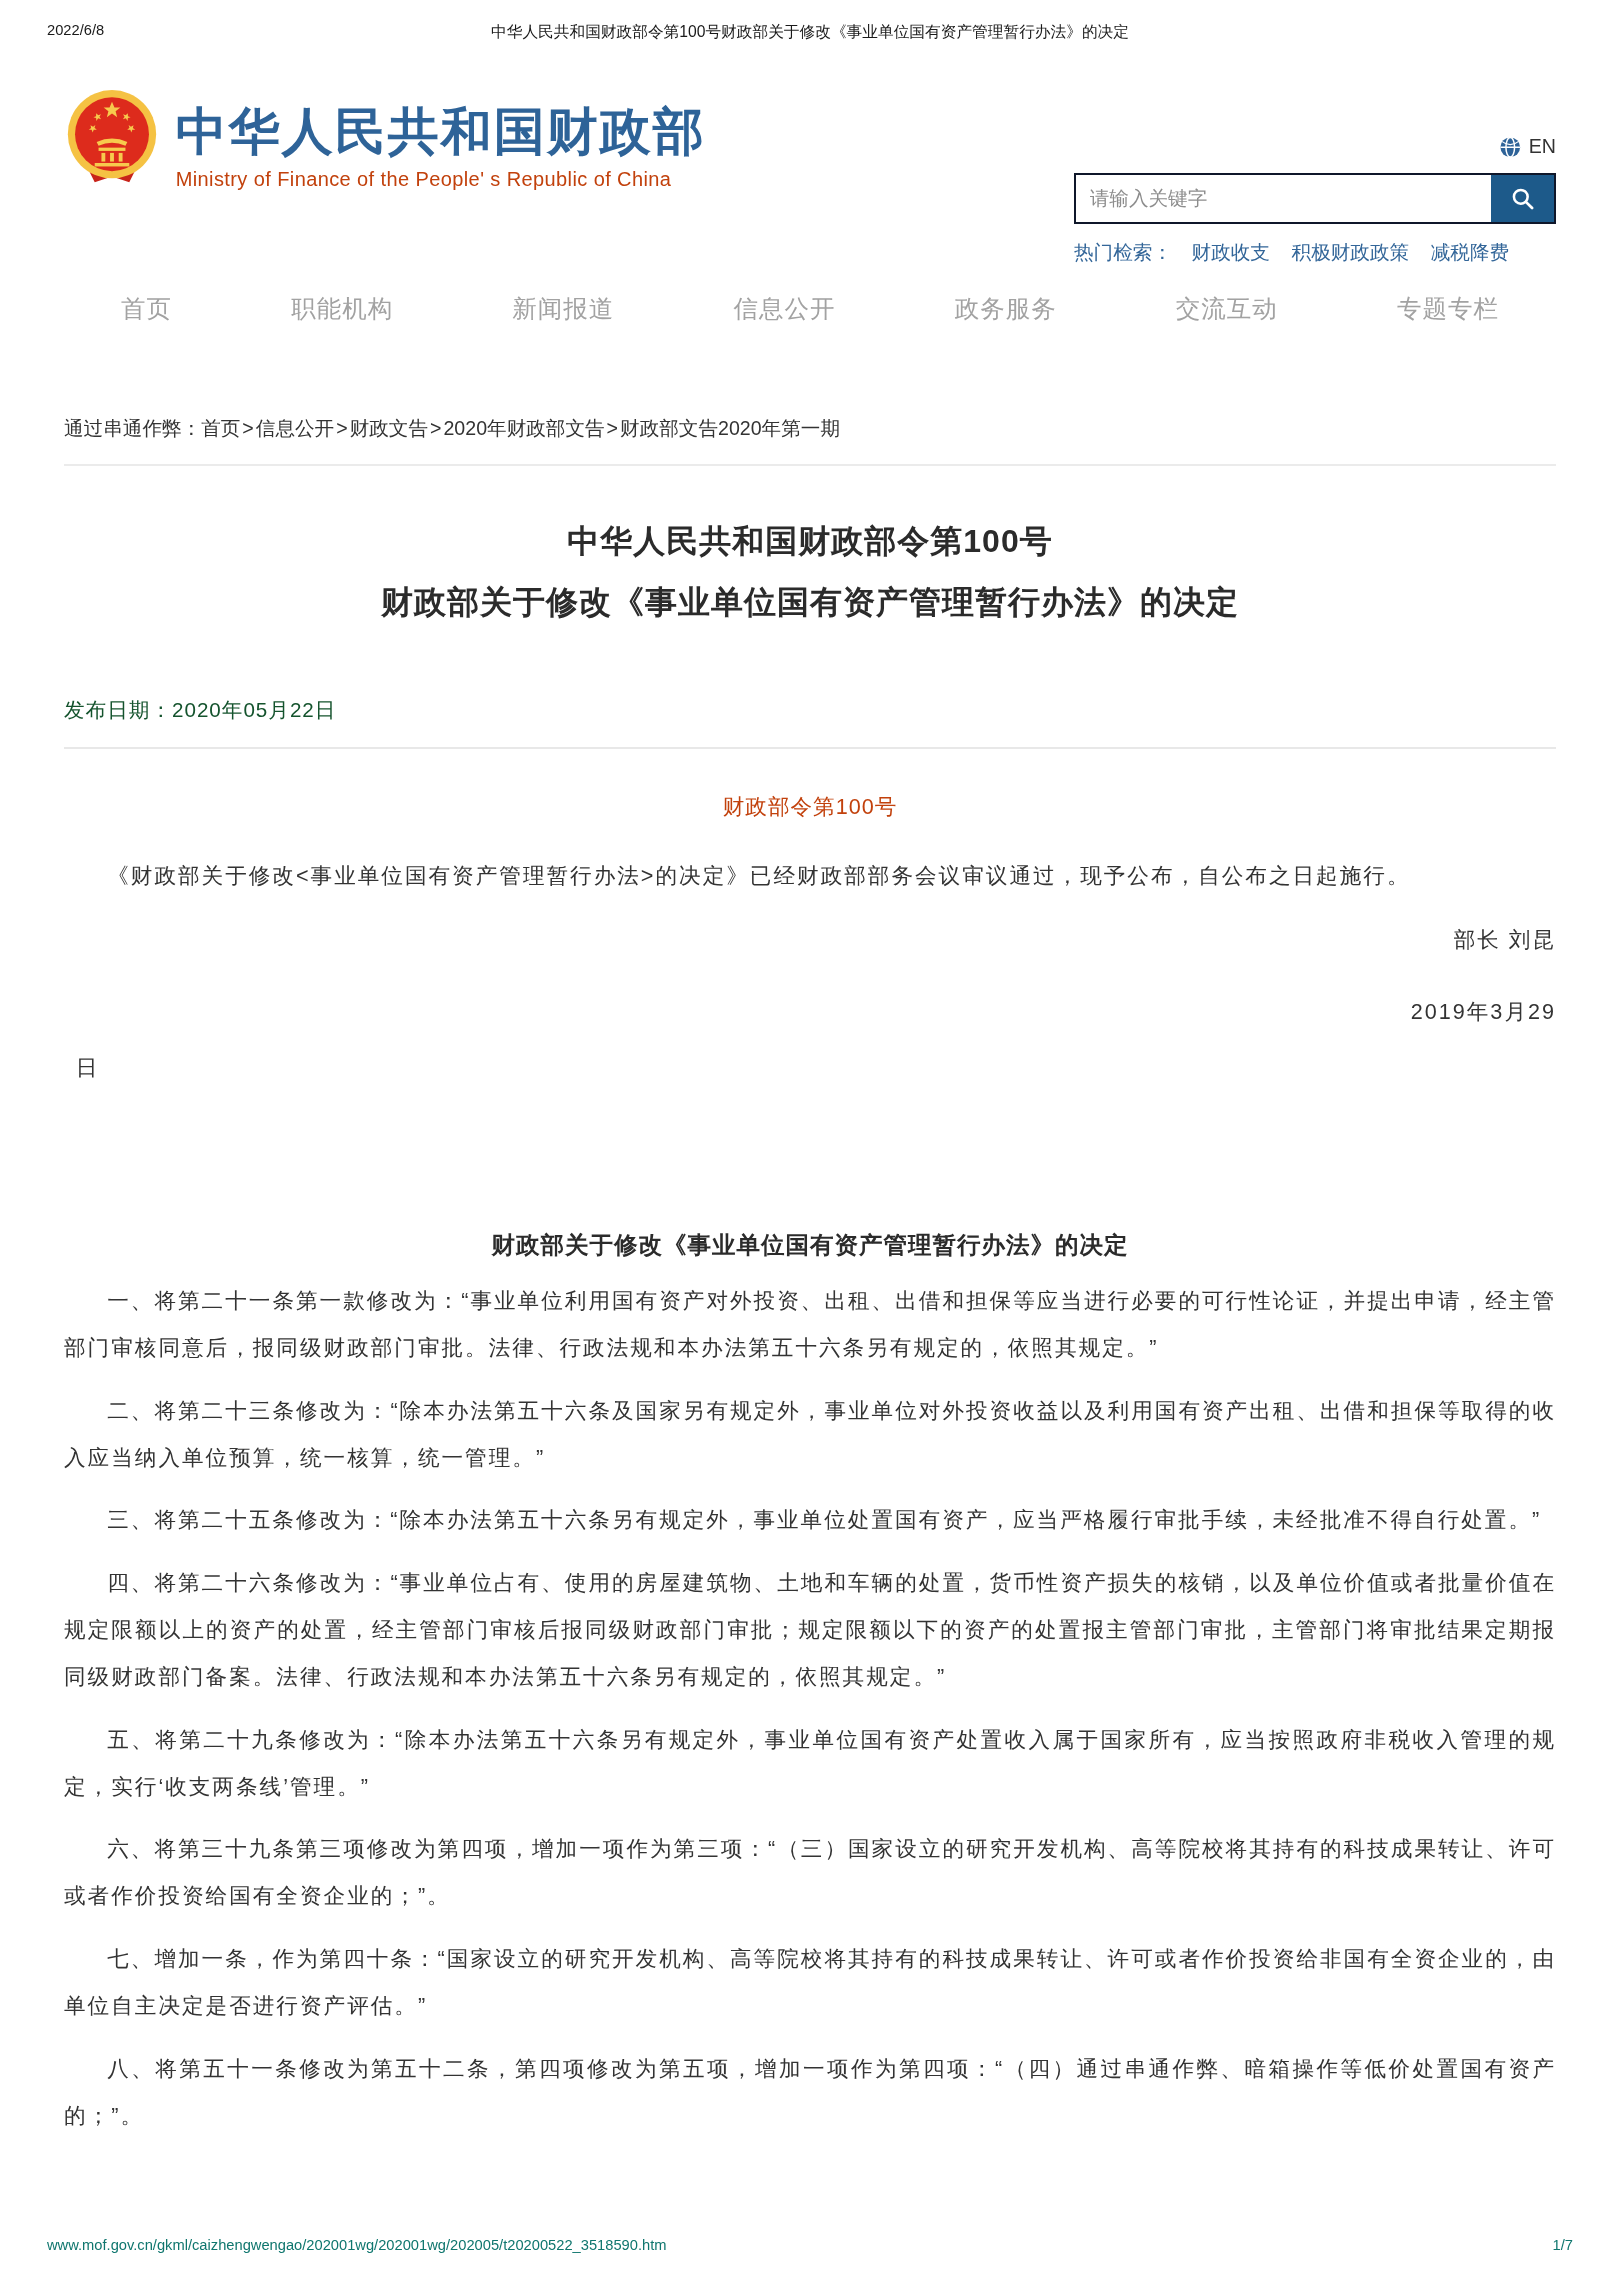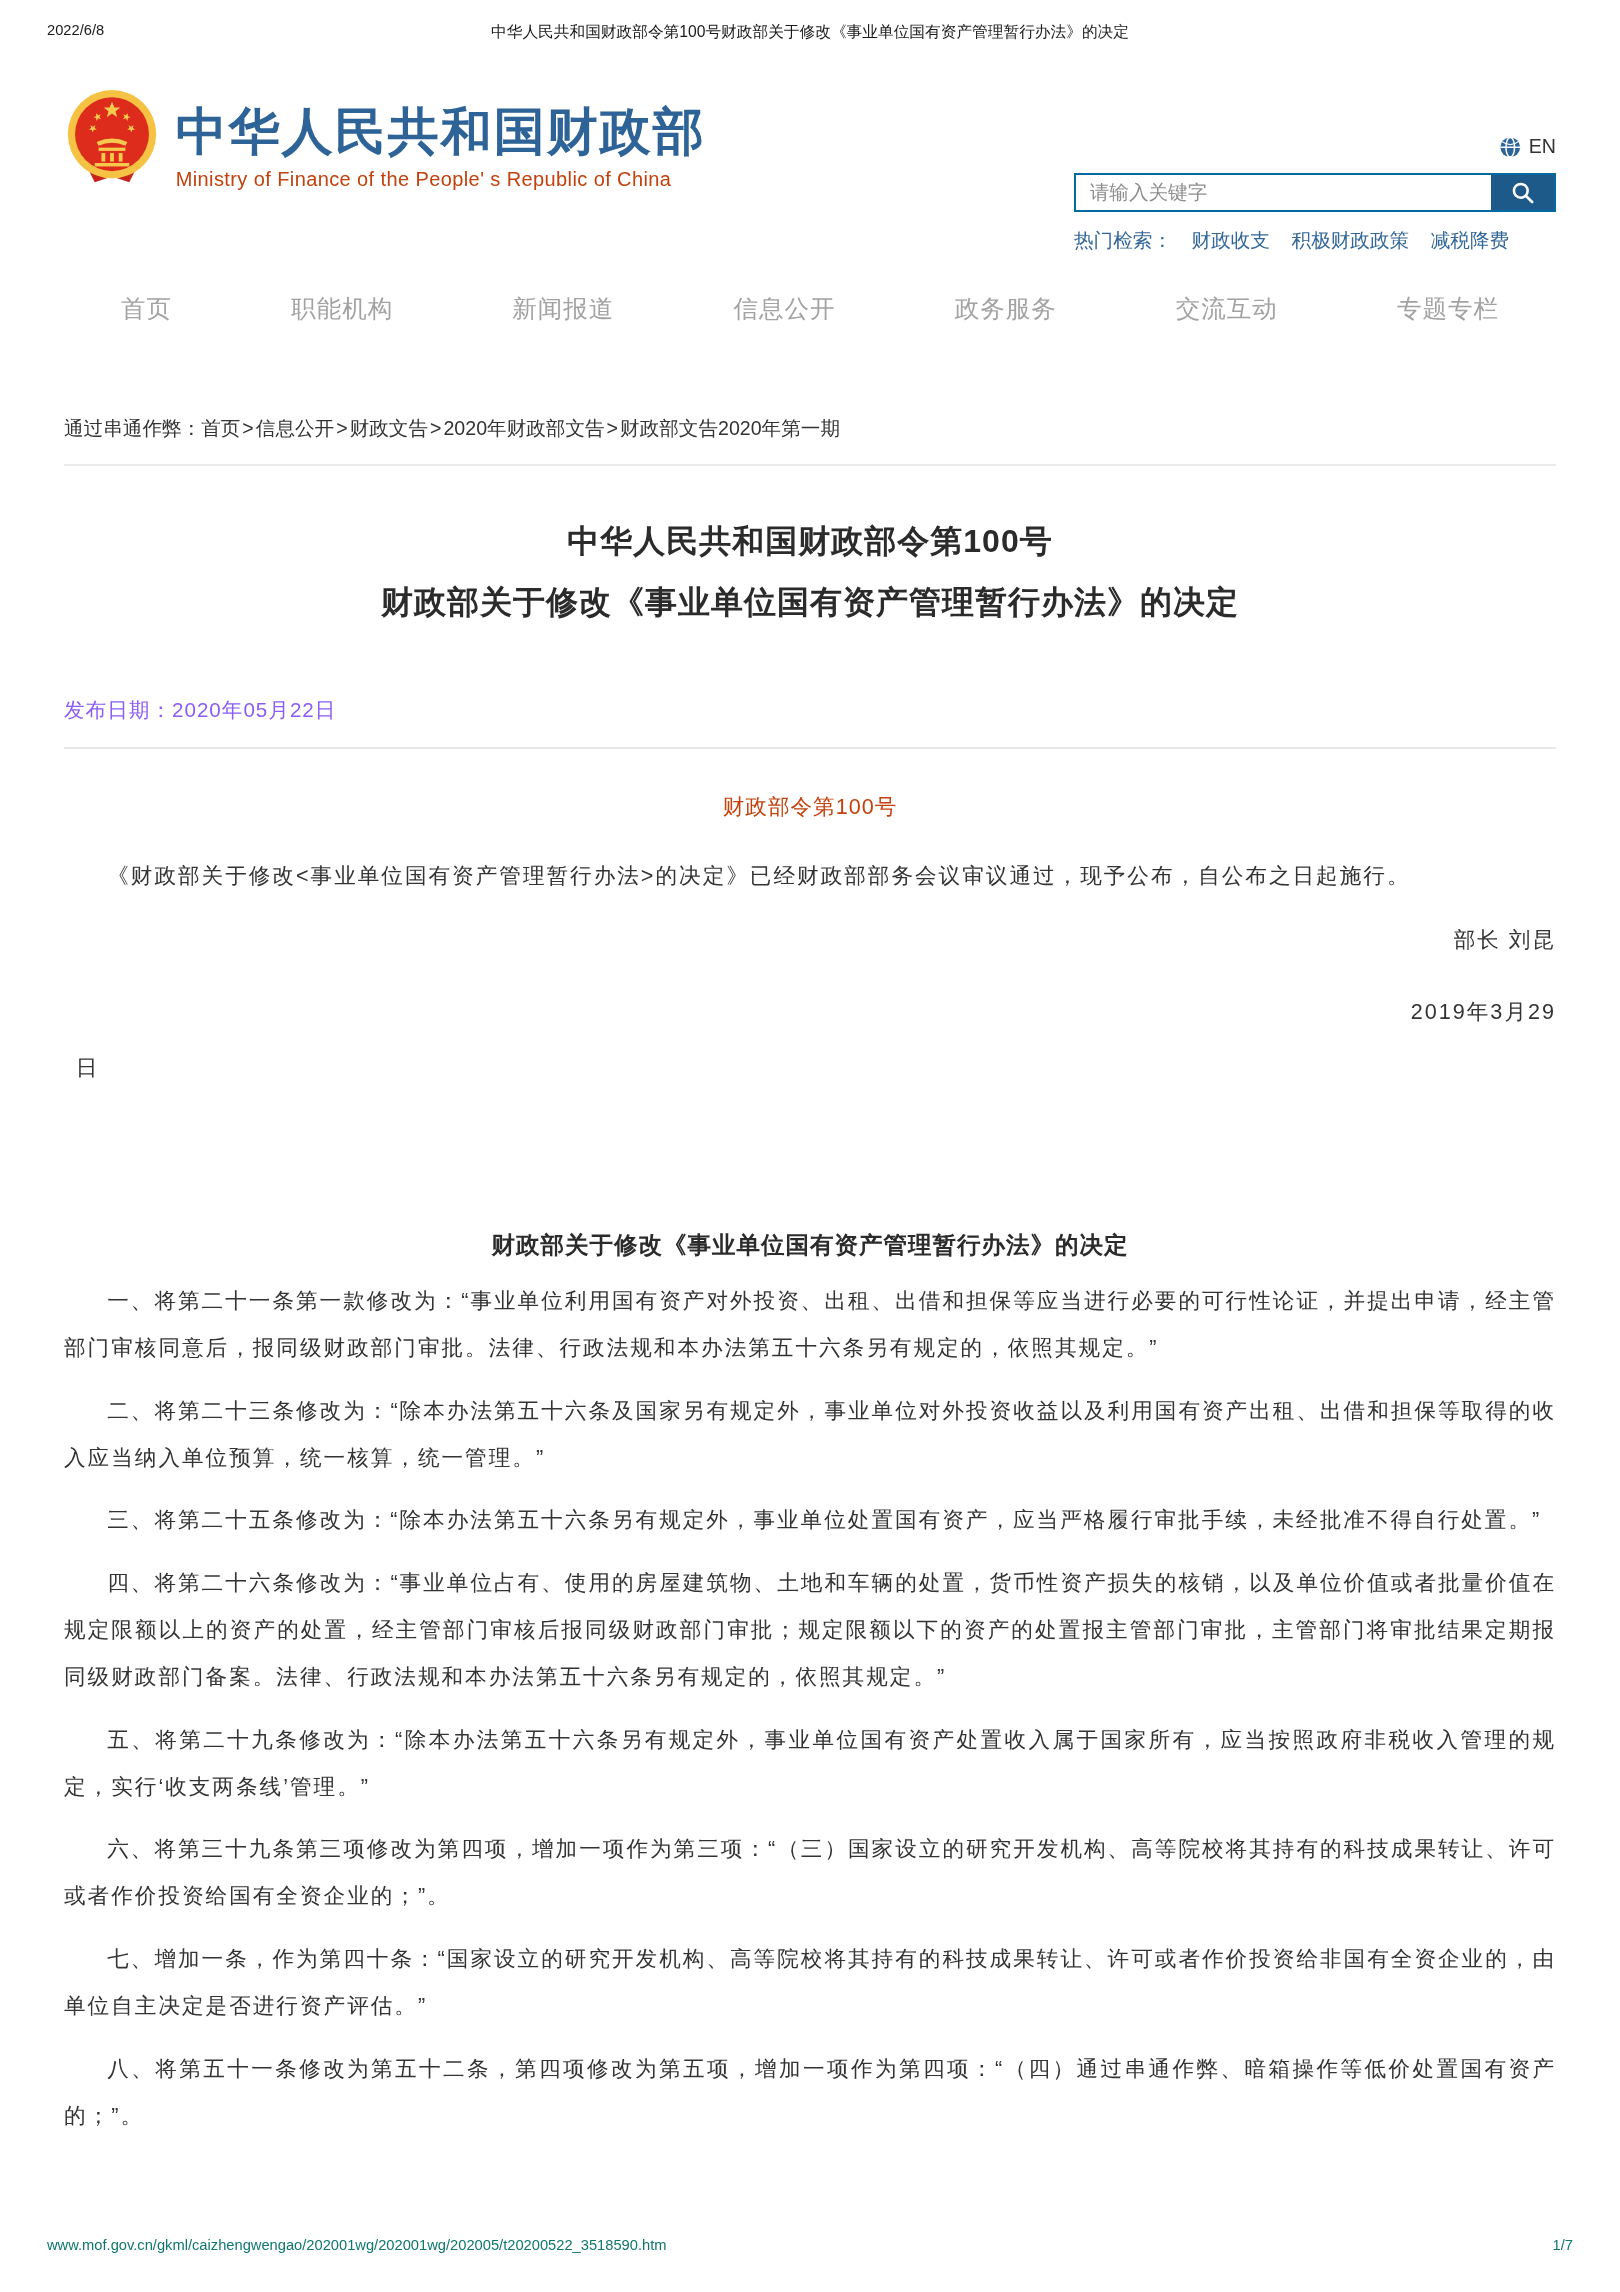--- a/index.html
+++ b/index.html
@@ -17,39 +17,39 @@
   
   .site-header{position:relative;margin-top:43px;height:149px;}
   .brand{display:flex;align-items:flex-start;text-decoration:none;cursor:pointer;width:814px;}
   .emblem{width:96px;height:102px;flex:0 0 auto;margin-top:2px;}
   .brand-text{margin-left:15.7px;padding-top:17.6px;}
   .site-name{font-size:51px;font-weight:bold;color:#2e6398;letter-spacing:2px;line-height:1.1;white-space:nowrap;}
   .site-sub{font-size:20px;color:#c2410c;margin-top:7.8px;letter-spacing:0.4px;white-space:nowrap;}
   .header-right{position:absolute;right:0;top:49px;width:482px;}
   .en-row{display:flex;justify-content:flex-end;align-items:flex-end;gap:6.9px;font-size:19.6px;color:#333;margin-bottom:14.7px;}
   .en-row a{color:#333;text-decoration:none;cursor:pointer;}
-  .search-row{display:flex;height:39px;border:2px solid #0369a1;box-sizing:border-box;background:#fef9c3;}
+  .search-row{display:flex;height:51px;border:2px solid #0f172a;box-sizing:border-box;background:#fef9c3;}
   .search-input{flex:1;border:none;outline:none;padding:0 13.7px;font-size:19.6px;color:#333;font-family:inherit;min-width:0;}
   .search-input::placeholder{color:#8d8d8d;}
   .search-btn{width:63px;background:#1d5a8a;border:none;display:flex;align-items:center;justify-content:center;cursor:pointer;padding:0;}
   .hot-row{margin-top:14.7px;font-size:19.6px;color:#336699;display:flex;align-items:center;}
   .hot-label{margin-right:19.6px;flex:0 0 auto;}
   .hot-links{display:flex;gap:21.6px;}
   .hot-links a{color:#336699;text-decoration:none;cursor:pointer;white-space:nowrap;}
   
   .main-nav{display:flex;justify-content:space-between;margin:57px 0 0;padding:0 57px;}
   .main-nav a{font-size:24.5px;color:#a2a2a2;text-decoration:none;cursor:pointer;letter-spacing:1px;white-space:nowrap;}
   
   .breadcrumb{margin-top:90px;font-size:19.6px;color:#333;}
   .crumb{color:#333;text-decoration:none;cursor:pointer;}
   .crumb + .crumb::before{content:">";margin:0 2px;color:#333;}
   .divider{border:none;border-top:2px solid #ebebeb;margin:21.6px 0 0;}
   
   .article-title{margin:45px 0 0;text-align:center;font-size:32px;font-weight:bold;color:#2b2b2b;line-height:61px;letter-spacing:1px;}
-  .publish-row{margin-top:63px;font-size:20.6px;color:#8b5cf6;padding-bottom:23.5px;border-bottom:2px solid #e8e8e8;letter-spacing:1px;}
+  .publish-row{margin-top:63px;font-size:20.6px;color:#14532d;padding-bottom:23.5px;border-bottom:2px solid #e8e8e8;letter-spacing:1px;}
   .decree-heading{margin:43px 0 0;text-align:center;font-size:21.6px;font-weight:normal;color:#c2410c;letter-spacing:1px;}
   .body-text{font-size:21.6px;color:#333;margin:0;text-indent:2em;line-height:47px;letter-spacing:2px;text-align:justify;}
   .intro{margin-top:31px;}
   .signature{margin-top:25.5px;text-align:right;font-size:21.6px;color:#333;letter-spacing:2px;}
   .sign-date{margin-top:43px;text-align:right;font-size:21.6px;color:#333;letter-spacing:2px;}
   .sign-date-tail{margin-top:27.4px;text-align:left;font-size:21.6px;color:#333;margin-left:11.8px;}
   .decision-heading{margin:147px 0 0;text-align:center;font-size:23.5px;font-weight:bold;color:#2b2b2b;letter-spacing:1px;}
   .decision-intro{margin-top:35px;}
   .items{margin-top:15.7px;}
   .items p{margin:0 0 15.7px;}

